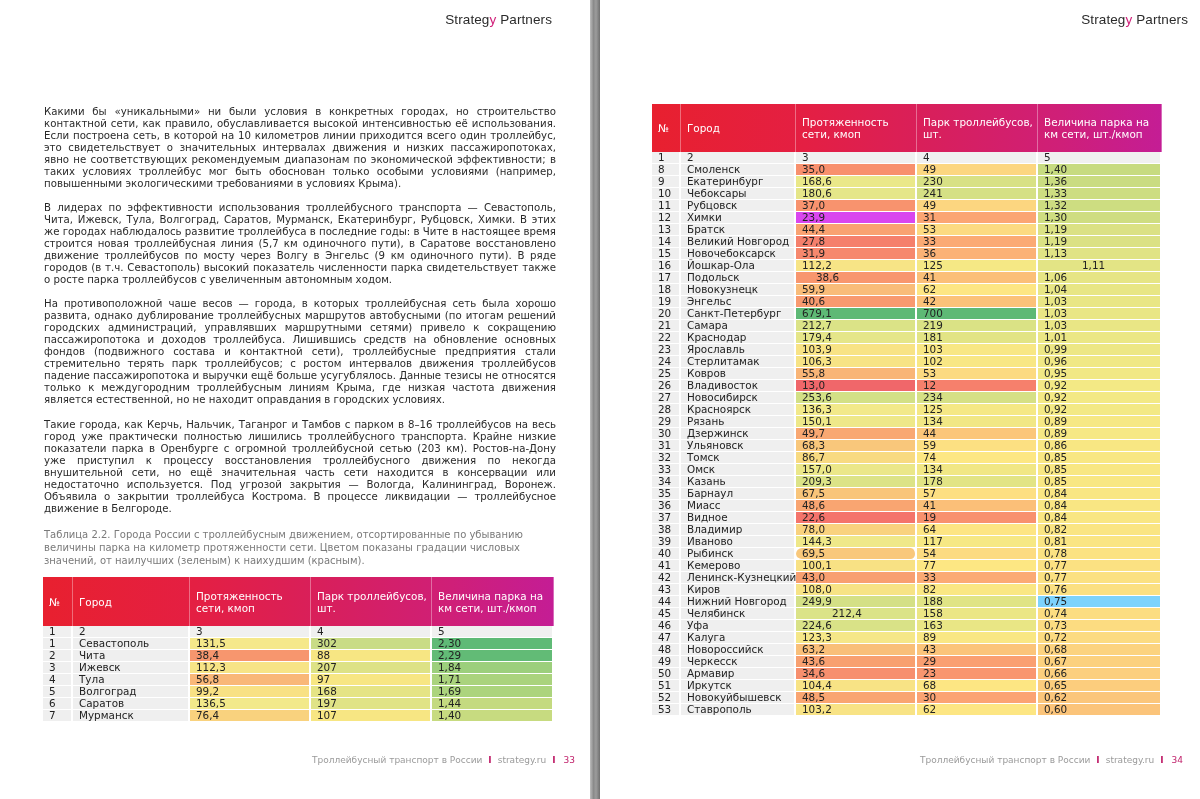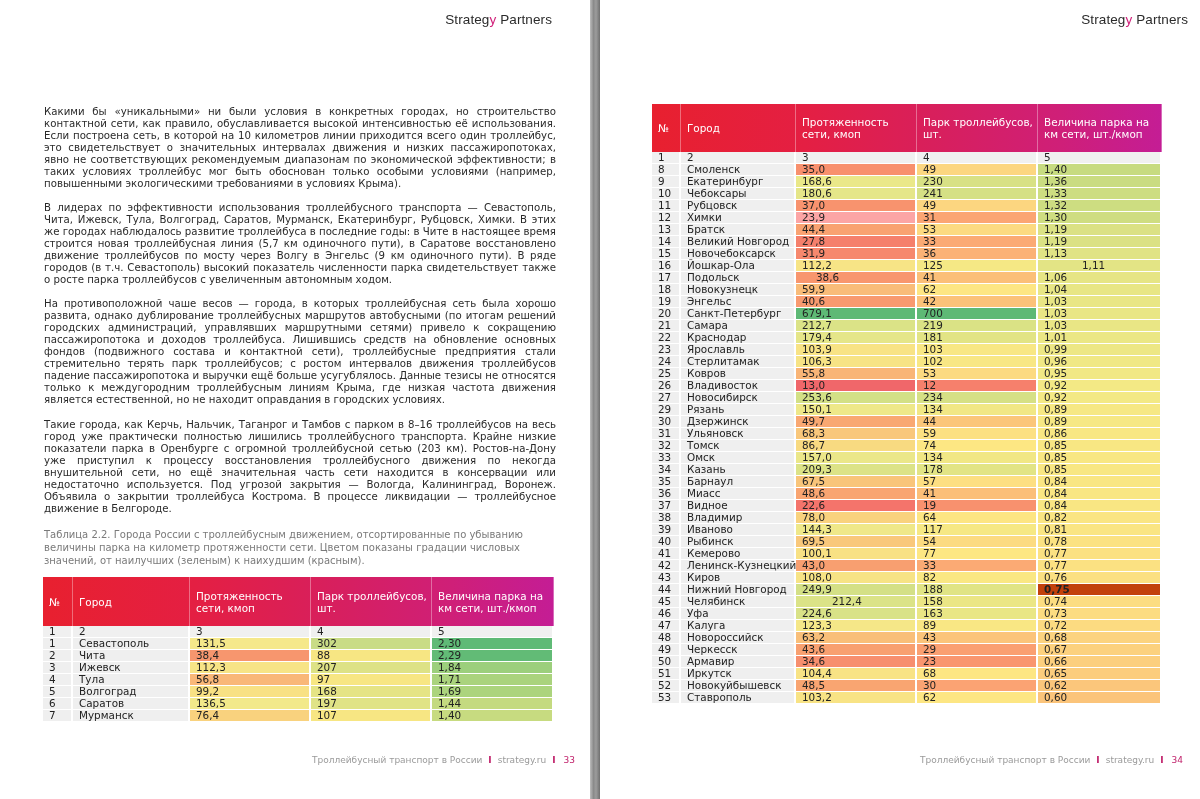--- a/index.html
+++ b/index.html
@@ -205,21 +205,21 @@
       <tr>
         <td class="idx">11</td>
         <td class="city">Рубцовск</td>
         <td class="val" style="background: rgb(248, 147, 110);">37,0</td>
         <td class="val" style="background: rgb(252, 214, 128);">49</td>
         <td class="val" style="background: rgb(205, 221, 129);">1,32</td>
       </tr>
       <tr>
         <td class="idx">12</td>
         <td class="city">Химки</td>
-        <td class="val" style="background: #fca5a5;">23,9</td>
+        <td class="val" style="background: #d946ef;">23,9</td>
         <td class="val" style="background: rgb(251, 165, 115);">31</td>
         <td class="val" style="background: rgb(207, 221, 129);">1,30</td>
       </tr>
       <tr>
         <td class="idx">13</td>
         <td class="city">Братск</td>
         <td class="val" style="background: rgb(249, 162, 113);">44,4</td>
         <td class="val" style="background: rgb(252, 218, 129);">53</td>
         <td class="val" style="background: rgb(219, 225, 132);">1,19</td>
       </tr>
@@ -315,20 +315,27 @@
         <td class="val" style="background: rgb(243, 233, 133);">0,92</td>
       </tr>
       <tr>
         <td class="idx">27</td>
         <td class="city">Новосибирск</td>
         <td class="val" style="background: rgb(211, 224, 134);">253,6</td>
         <td class="val" style="background: rgb(214, 224, 133);">234</td>
         <td class="val" style="background: rgb(243, 233, 133);">0,92</td>
       </tr>
       <tr>
+        <td class="idx">28</td>
+        <td class="city">Красноярск</td>
+        <td class="val" style="background: rgb(242, 233, 138);">136,3</td>
+        <td class="val" style="background: rgb(245, 232, 133);">125</td>
+        <td class="val" style="background: rgb(243, 233, 133);">0,92</td>
+      </tr>
+      <tr>
         <td class="idx">29</td>
         <td class="city">Рязань</td>
         <td class="val" style="background: rgb(238, 232, 137);">150,1</td>
         <td class="val" style="background: rgb(241, 231, 133);">134</td>
         <td class="val" style="background: rgb(246, 232, 132);">0,89</td>
       </tr>
       <tr>
         <td class="idx">30</td>
         <td class="city">Дзержинск</td>
         <td class="val" style="background: rgb(249, 168, 114);">49,7</td>
@@ -394,21 +401,21 @@
       <tr>
         <td class="idx">39</td>
         <td class="city">Иваново</td>
         <td class="val" style="background: rgb(239, 232, 137);">144,3</td>
         <td class="val" style="background: rgb(246, 232, 132);">117</td>
         <td class="val" style="background: rgb(250, 229, 131);">0,81</td>
       </tr>
       <tr>
         <td class="idx">40</td>
         <td class="city">Рыбинск</td>
-        <td class="val" style="background: rgb(249, 200, 123);">69,5</td>
+        <td class="val" style="background: rgb(249, 200, 123); border-radius: 6px;">69,5</td>
         <td class="val" style="background: rgb(252, 219, 129);">54</td>
         <td class="val" style="background: rgb(251, 226, 130);">0,78</td>
       </tr>
       <tr>
         <td class="idx">41</td>
         <td class="city">Кемерово</td>
         <td class="val" style="background: rgb(248, 225, 132);">100,1</td>
         <td class="val" style="background: rgb(253, 231, 131);">77</td>
         <td class="val" style="background: rgb(251, 225, 130);">0,77</td>
       </tr>
@@ -424,21 +431,21 @@
         <td class="city">Киров</td>
         <td class="val" style="background: rgb(247, 227, 133);">108,0</td>
         <td class="val" style="background: rgb(250, 231, 131);">82</td>
         <td class="val" style="background: rgb(251, 224, 130);">0,76</td>
       </tr>
       <tr>
         <td class="idx">44</td>
         <td class="city">Нижний Новгород</td>
         <td class="val" style="background: rgb(212, 224, 134);">249,9</td>
         <td class="val" style="background: rgb(224, 228, 133);">188</td>
-        <td class="val" style="background: #c2410c; font-weight: bold;">0,75</td>
+        <td class="val" style="background: #7dd3fc;">0,75</td>
       </tr>
       <tr>
         <td class="idx">45</td>
         <td class="city">Челябинск</td>
         <td class="val" style="background: rgb(219, 227, 135); padding-left: 36px;">212,4</td>
         <td class="val" style="background: rgb(235, 230, 133);">158</td>
         <td class="val" style="background: rgb(252, 221, 129);">0,74</td>
       </tr>
       <tr>
         <td class="idx">46</td>

